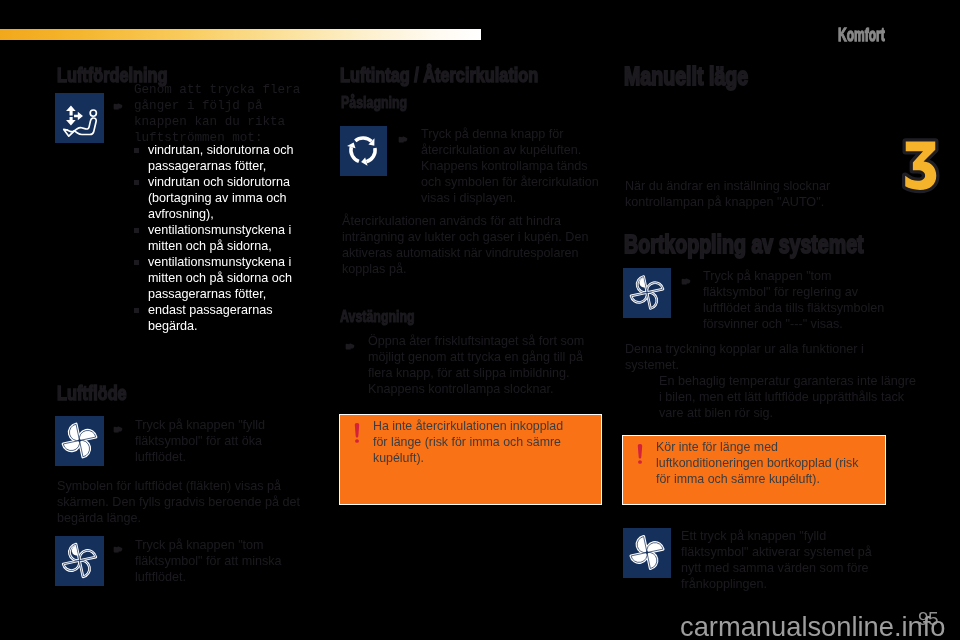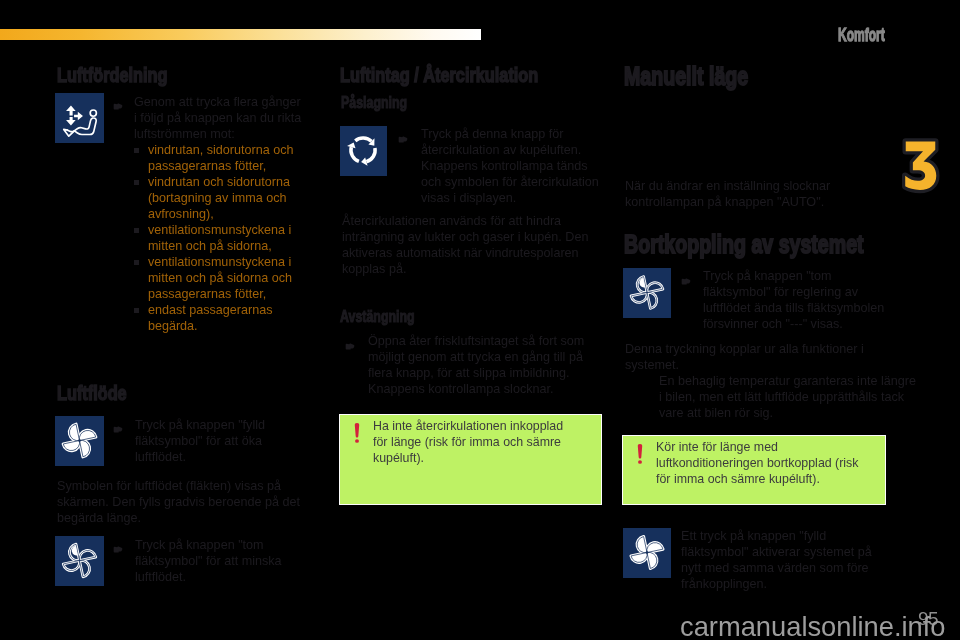--- a/index.html
+++ b/index.html
@@ -22,25 +22,25 @@
   .sec.big{font-size:25px;transform:scaleX(0.784);-webkit-text-stroke:1.9px #1c1a1f;}
   .sub{position:absolute;font-size:16.5px;font-weight:bold;color:#1c1a1f;line-height:16px;white-space:nowrap;transform:scaleX(0.752);transform-origin:left top;-webkit-text-stroke:1.1px #1c1a1f;}
   .bd{position:absolute;font-size:12.6px;color:#1c1a1f;line-height:16px;}
 
   .ibox{position:absolute;background:#16305c;}
   .ibox svg{display:block;}
 
   .ptr{position:absolute;width:10px;height:8px;}
 
   ul.bl{position:absolute;margin:0;padding:0;list-style:none;}
-  ul.bl li{position:relative;font-size:12.6px;color:#a16207;line-height:16px;padding-left:14.2px;margin:0;}
+  ul.bl li{position:relative;font-size:12.6px;color:#ffffff;line-height:16px;padding-left:14.2px;margin:0;}
   ul.bl li::before{content:"";position:absolute;left:0px;top:6.2px;width:5.2px;height:5.2px;background:#1c1a1f;}
 
   
-  .warn{position:absolute;background:#bef264;outline:1px solid #fcfcfc;}
+  .warn{position:absolute;background:#f97316;outline:1px solid #fcfcfc;}
   .warn .bang{position:absolute;}
   .warn .wt{position:absolute;font-size:12.4px;color:#3c3c3e;line-height:15.8px;}
 
   
   .pgnum{position:absolute;color:#8e8e8e;font-size:19px;font-weight:normal;letter-spacing:-0.5px;}
   .wm{position:absolute;color:#9d9d9d;font-size:27.3px;}
 </style>
 </head>
 <body>
 
@@ -108,21 +108,21 @@
         <path d="M 25.2 76.5 L 17.5 75.0 L 28.0 89.0 L 39.5 78.1"></path>
       </g>
     </svg>
   </div>
 
   <div class="ptr" style="left:113px;top:96px;">
     <svg viewBox="0 0 22 16" width="10" height="7.3">
         <path fill="#1c1a1f" d="M1.5 3.2 C1.5 2.0 2.4 1.4 3.6 1.6 L9.2 2.6 C9.6 1.2 11.0 0.6 12.2 1.1 L18.6 3.8 C20.4 4.6 21.0 6.1 20.3 7.8 L19.4 10.0 C18.8 11.5 17.6 12.2 15.9 12.2 L12.5 12.2 L12.5 14.0 L3.2 14.0 C2.0 14.0 1.5 13.4 1.5 12.4 Z"></path>
       </svg>
   </div>
-  <div class="bd" style="left:134px;top:94px;width:171px;">Genom att trycka flera gånger i följd på knappen kan du rikta luftströmmen mot:</div>
+  <div class="bd" style="left:134px;top:82px;width:171px;font-family:Liberation Mono, monospace;">Genom att trycka flera gånger i följd på knappen kan du rikta luftströmmen mot:</div>
 
   <ul class="bl" style="left:133.7px;top:142px;width:182px;">
       <li>vindrutan, sidorutorna och passagerarnas fötter,</li>
       <li>vindrutan och sidorutorna (bortagning av imma och avfrosning),</li>
       <li>ventilationsmunstyckena i mitten och på sidorna,</li>
       <li>ventilationsmunstyckena i mitten och på sidorna och passagerarnas fötter,</li>
       <li>endast passagerarnas begärda.</li>
     </ul>
 
   <div class="sec" style="left:57px;top:385px;">Luftflöde</div>

